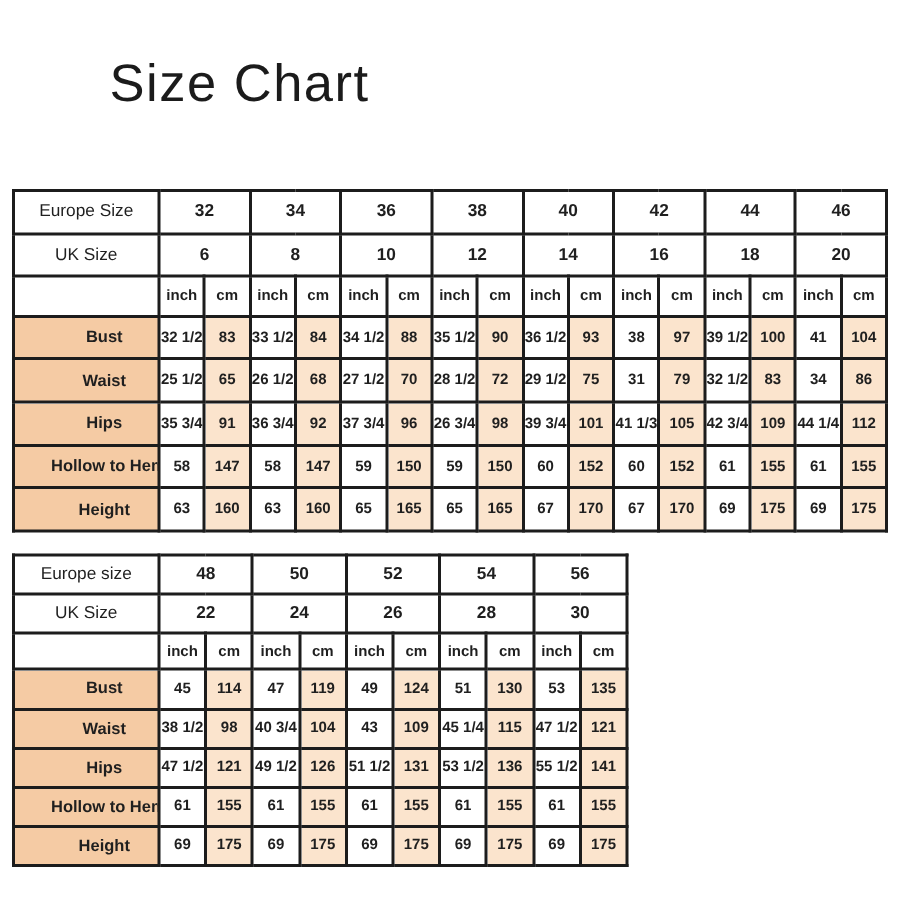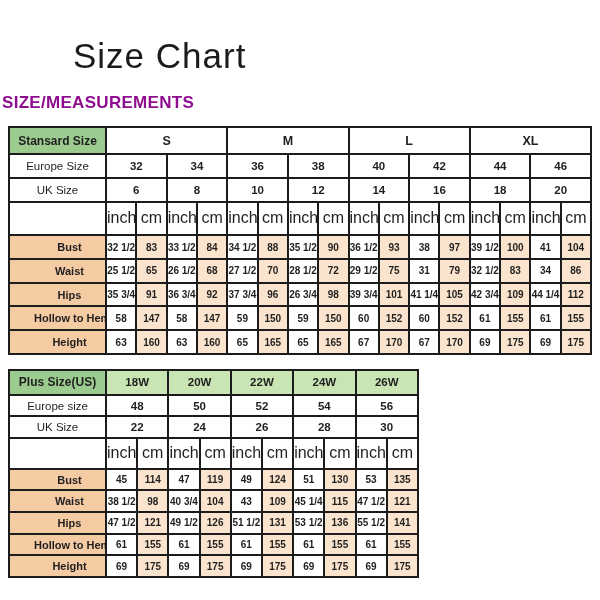--- a/index.html
+++ b/index.html
@@ -24,31 +24,30 @@
   td{border:2px solid var(--border);text-align:center;vertical-align:middle;
      padding:0;white-space:nowrap;overflow:hidden;font-size:11px;background:#fff;}
 
   td.green{background:var(--green);font-weight:700;font-size:12px;}
   td.lgreen{background:var(--lgreen);font-weight:700;font-size:11.5px;}
   td.peach{background:var(--peach);font-weight:700;font-size:11px;padding-left:24px;}
   td.lpeach{background:var(--lpeach);}
   td.group{font-weight:700;font-size:12.5px;}
   td.sizeval{font-weight:700;font-size:11.5px;}
   td.rowlabel{font-weight:400;font-size:11.5px;}
-  td.unit{font-weight:400;font-size:16px;}
+  td.unit{font-weight:700;font-size:10px;}
   td.meas{font-weight:700;}
   #std-wrap td.meas{font-size:10px;}
   #plus-wrap td.meas{font-size:10px;}
 </style>
 </head>
 <body>
 
 <div class="page">
   <div class="title">Size Chart</div>
-  <div class="heading">SIZE/MEASUREMENTS</div>
 
   <div id="std-wrap" class="tbl-wrap">
     <table>
         <colgroup>
           <col style="width: 97px;">
           <col>
           <col>
           <col>
           <col>
           <col>
@@ -58,27 +57,20 @@
           <col>
           <col>
           <col>
           <col>
           <col>
           <col>
           <col>
           <col>
         </colgroup>
         <tbody>
-          <tr>
-            <td class="green">Stansard Size</td>
-            <td colspan="4" class="group">S</td>
-            <td colspan="4" class="group">M</td>
-            <td colspan="4" class="group">L</td>
-            <td colspan="4" class="group">XL</td>
-          </tr>
           <tr>
             <td class="rowlabel">Europe Size</td>
             <td colspan="2" class="sizeval">32</td>
             <td colspan="2" class="sizeval">34</td>
             <td colspan="2" class="sizeval">36</td>
             <td colspan="2" class="sizeval">38</td>
             <td colspan="2" class="sizeval">40</td>
             <td colspan="2" class="sizeval">42</td>
             <td colspan="2" class="sizeval">44</td>
             <td colspan="2" class="sizeval">46</td>
@@ -156,21 +148,21 @@
             <td class="meas">35 3/4</td>
             <td class="meas lpeach">91</td>
             <td class="meas">36 3/4</td>
             <td class="meas lpeach">92</td>
             <td class="meas">37 3/4</td>
             <td class="meas lpeach">96</td>
             <td class="meas">26 3/4</td>
             <td class="meas lpeach">98</td>
             <td class="meas">39 3/4</td>
             <td class="meas lpeach">101</td>
-            <td class="meas">41 1/4</td>
+            <td class="meas">41 1/3</td>
             <td class="meas lpeach">105</td>
             <td class="meas">42 3/4</td>
             <td class="meas lpeach">109</td>
             <td class="meas">44 1/4</td>
             <td class="meas lpeach">112</td>
           </tr>
           <tr>
             <td class="peach">Hollow to Hem</td>
             <td class="meas">58</td>
             <td class="meas lpeach">147</td>
@@ -222,28 +214,20 @@
           <col>
           <col>
           <col>
           <col>
           <col>
           <col>
           <col>
         </colgroup>
         <tbody>
           <tr>
-            <td class="green">Plus Size(US)</td>
-            <td colspan="2" class="lgreen sizeval">18W</td>
-            <td colspan="2" class="lgreen sizeval">20W</td>
-            <td colspan="2" class="lgreen sizeval">22W</td>
-            <td colspan="2" class="lgreen sizeval">24W</td>
-            <td colspan="2" class="lgreen sizeval">26W</td>
-          </tr>
-          <tr>
             <td class="rowlabel">Europe size</td>
             <td colspan="2" class="sizeval">48</td>
             <td colspan="2" class="sizeval">50</td>
             <td colspan="2" class="sizeval">52</td>
             <td colspan="2" class="sizeval">54</td>
             <td colspan="2" class="sizeval">56</td>
           </tr>
           <tr>
             <td class="rowlabel">UK Size</td>
             <td colspan="2" class="sizeval">22</td>

